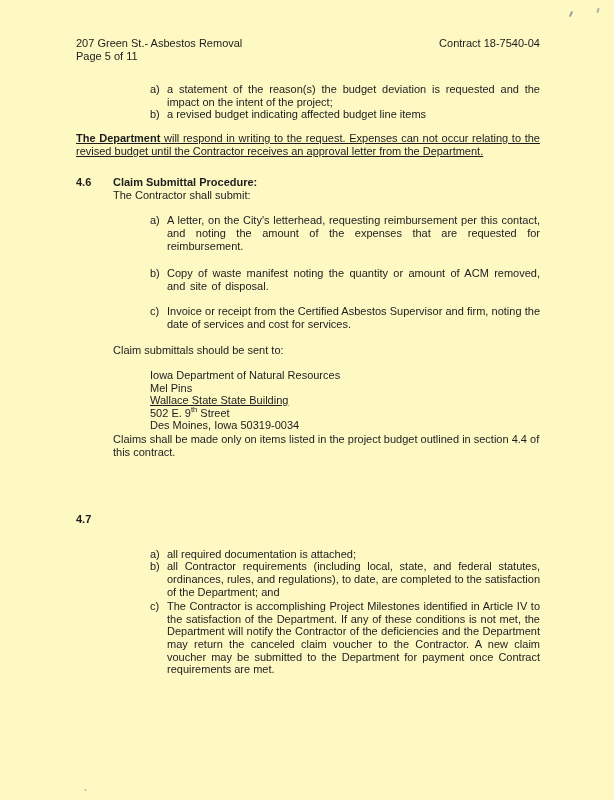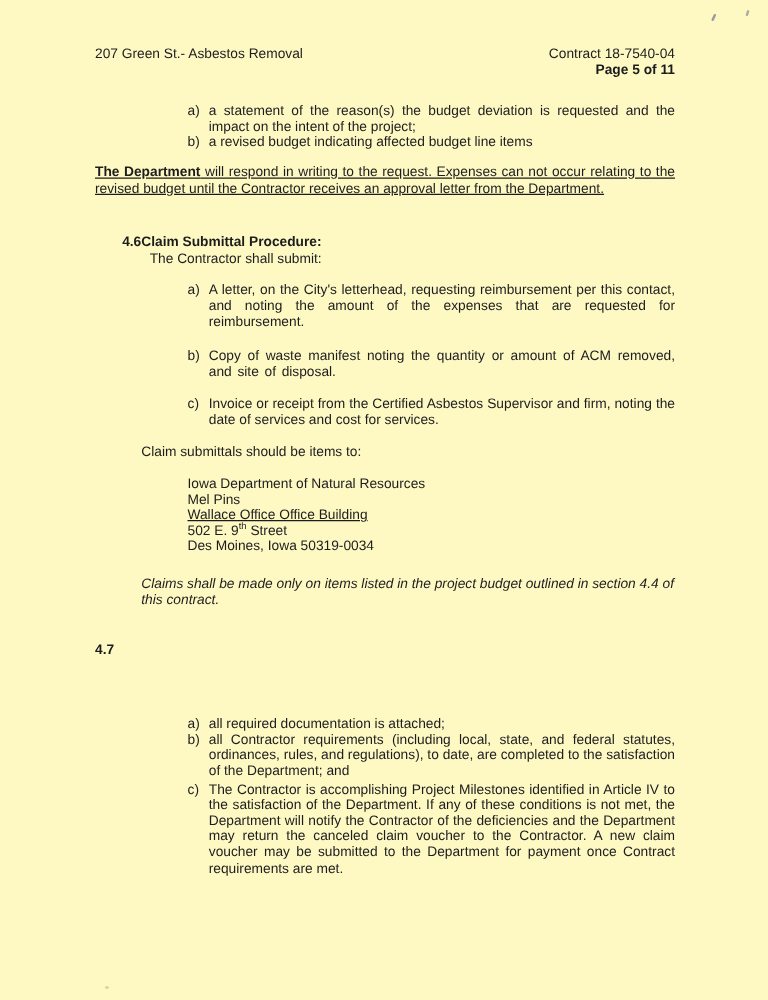--- a/index.html
+++ b/index.html
@@ -10,40 +10,40 @@
     font-family:"Liberation Sans","DejaVu Sans",sans-serif;
     font-size:11px; line-height:12.6px; color:#1c1c1e;
   }
   .content { padding:37px 74px 0 76px; }
   .b { font-weight:700; }
   .i { }
   .u { text-decoration:underline; text-underline-offset:1px; }
   .jt { text-align:justify; }
   p { margin:0; }
   .header-row { display:flex; justify-content:space-between; }
-  .hdr-center { text-align:right;font-weight:bold; }
+  .hdr-center { text-align:left; }
   .li { display:flex; margin-left:74px; }
   .lbl { flex:0 0 17px; }
   .txt { flex:1; }
   .ind1 { margin-left:37px; }
   .sec-row { display:flex; }
   .sec-num { flex:0 0 37px; font-weight:700; }
   .address { margin-left:74px; margin-top:13px; }
   .address div { margin:0; }
   sup { font-size:7.5px; line-height:0; vertical-align:super; }
   .mt-intro-list { margin-top:21px; }
   .mt-para { margin-top:11px;text-decoration:underline; }
-  .mt-s46 { margin-top:31px;text-align:right; }
+  .mt-s46 { margin-top:19px; }
   .mt-46a { margin-top:13px; }
   .mt-46b { margin-top:15px; }
   .mt-46c { margin-top:13px; }
   .mt-sentto { margin-top:13px; }
   .mt-p1 { margin-top:7px; }
-  .mt-p2 { margin-top:17px;font-style:italic; }
-  .mt-s47 { margin-top:28px;flex-direction:column; }
+  .mt-p2 { margin-top:1px; }
+  .mt-s47 { margin-top:55px; }
   .s47-body { max-width:412px; }
   .mt-47list { margin-top:22px; }
   .mt-47c { margin-top:2px; }
   .ws1 { word-spacing:1.5px; }
   .artifact { position:absolute; background:#9b9b9b; border-radius:1px; }
   .art1 { top:11px; left:570px; width:2px; height:6px; transform:rotate(25deg); }
   .art2 { top:8px; left:597px; width:2px; height:5px; transform:rotate(18deg); opacity:.8; }
   .art3 { top:789px; left:84px; width:3px; height:2px; opacity:.45; }
 </style>
 </head>
@@ -91,26 +91,26 @@
       <div class="li mt-46b">
         <span class="lbl">b)</span>
         <span class="txt jt ws1">Copy of waste manifest noting the quantity or amount of ACM removed, and site of disposal.</span>
       </div>
       <div class="li mt-46c">
         <span class="lbl">c)</span>
         <span class="txt jt">Invoice or receipt from the Certified Asbestos Supervisor and firm, noting the date of services and cost for services.</span>
       </div>
     </div>
 
-    <p class="ind1 mt-sentto">Claim submittals should be items to:</p>
+    <p class="ind1 mt-sentto">Claim submittals should be sent to:</p>
 
     <div class="address">
       <div>Iowa Department of Natural Resources</div>
       <div>Mel Pins</div>
-      <div class="u">Wallace Office Office Building</div>
+      <div class="u">Wallace State State Building</div>
       <div><span>502 E. 9</span><sup>th</sup><span> Street</span></div>
       <div>Des Moines, Iowa  50319-0034</div>
     </div>
 
 
     <p class="ind1 mt-p2">Claims shall be made only on items listed in the project budget outlined in section 4.4 of this contract.</p>
 
     <div class="sec-row mt-s47">
       <span class="sec-num">4.7</span>
     </div>

